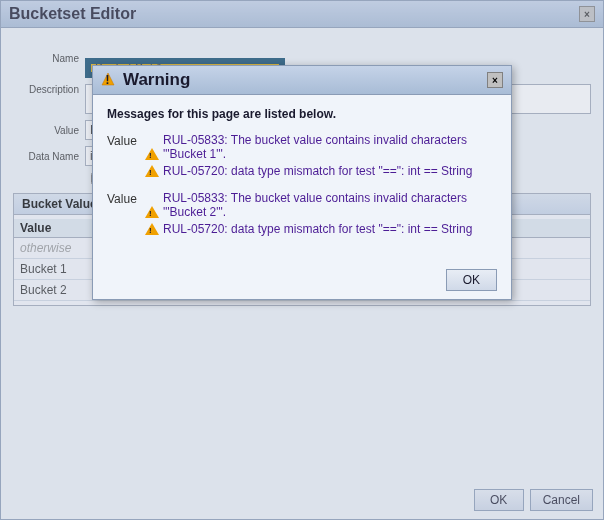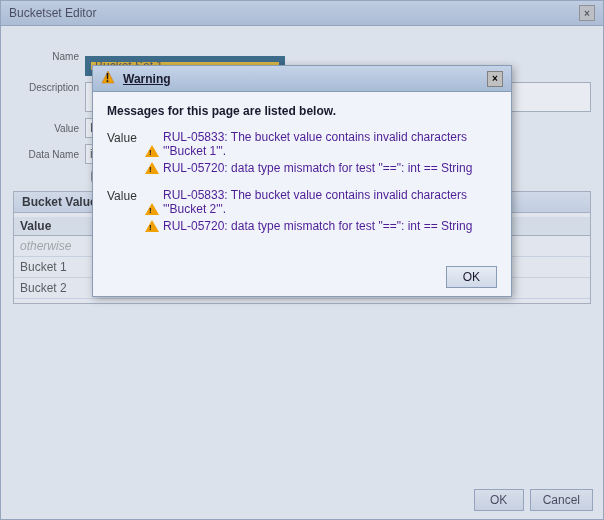--- a/index.html
+++ b/index.html
@@ -15,22 +15,22 @@
 
     .title-bar {
       background: linear-gradient(to bottom, #c5d3e8, #a8bcd6);
       padding: 4px 8px;
       display: flex;
       justify-content: space-between;
       align-items: center;
       border-bottom: 1px solid #8a9bb5;
     }
     .title-bar-text {
-      font-size: 12px;
-      font-weight: normal;
+      font-size: 16px;
+      font-weight: bold;
       color: #1a1a2e;
     }
     .title-close-btn {
       width: 16px; height: 16px;
       background: #c0c0c0;
       border: 1px solid #808080;
       cursor: pointer;
       display: flex; align-items: center; justify-content: center;
       font-size: 10px; font-weight: bold;
       color: #333;
@@ -141,24 +141,23 @@
       display: flex;
       justify-content: space-between;
       align-items: center;
       border-bottom: 1px solid #8a9bb5;
     }
     .modal-title-icon {
       display: inline-block;
       margin-right: 4px;
     }
     .modal-title-text {
-      font-size: 12px;
-      font-weight: bold;
-      color: #1a1a2e;
-      text-decoration: underline;
+      font-size: 17px;
+      font-weight: bold;
+      color: #1a1a2e;
     }
     .modal-close-btn {
       width: 16px; height: 16px;
       background: #c0c0c0;
       border: 1px solid #808080;
       cursor: pointer;
       display: flex; align-items: center; justify-content: center;
       font-size: 10px; font-weight: bold;
     }
 

